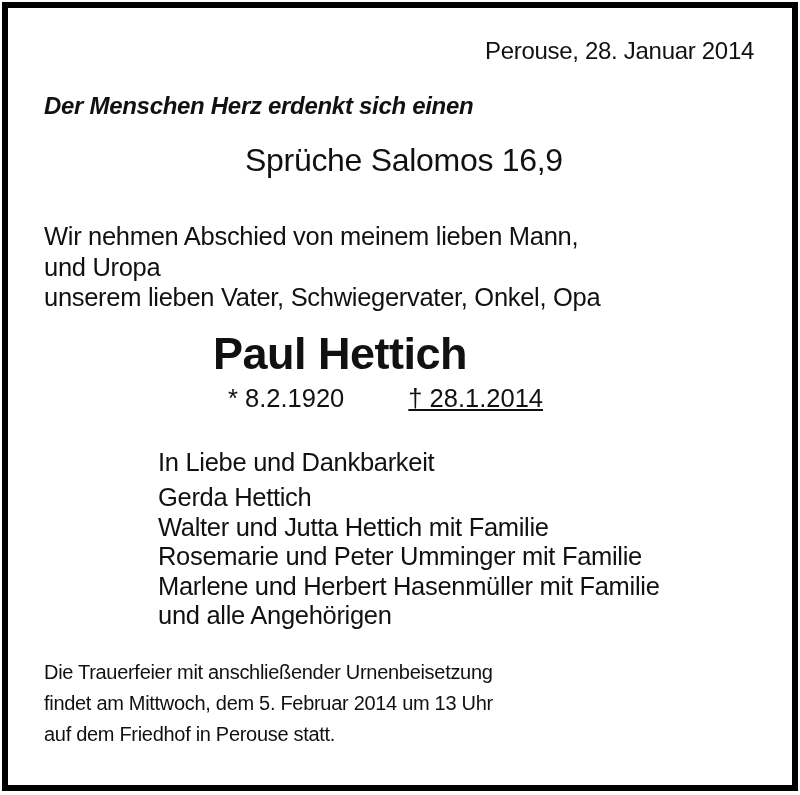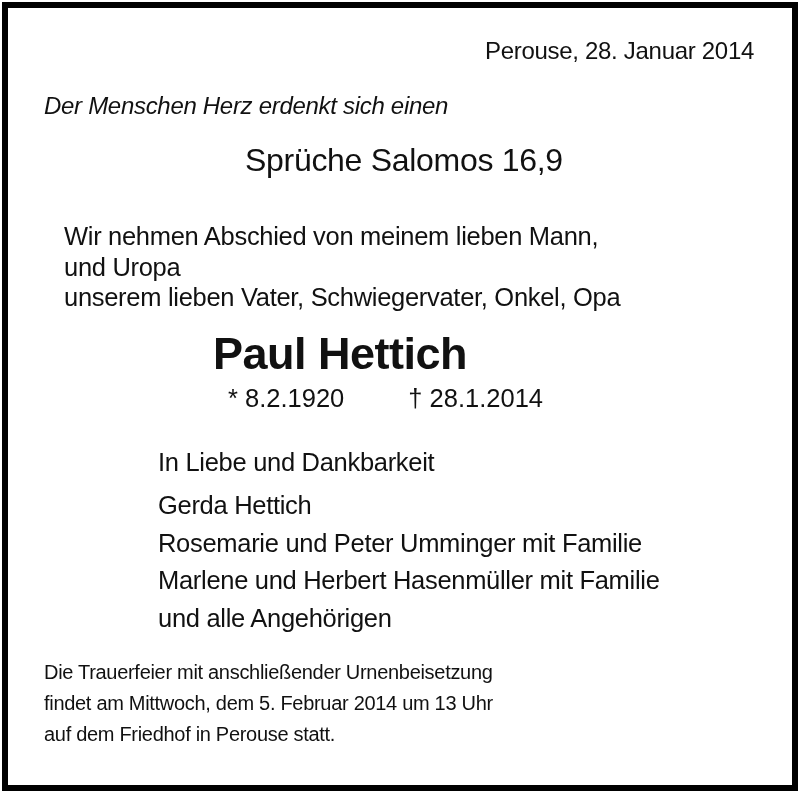--- a/index.html
+++ b/index.html
@@ -34,72 +34,73 @@
     }
     .place-date {
       right: 46px;
       top: 37px;
       text-align: left;
     }
     .motto {
       left: 44px;
       top: 92px;
       font-style: italic;
+      font-weight: bold;
     }
     .motto div { height: 27px; }
     .motto-source {
       position: absolute;
       left: 245px;
       top: 147px;
       font-size: 32px;
       line-height: 27px;
       white-space: nowrap;
       letter-spacing: -0.3px;
     }
     .intro {
       left: 44px;
       top: 221px;
       font-size: 25.5px;
       line-height: 30.5px;
     }
-    .intro div { height: 30.5px; margin-left: 20px; }
+    .intro div { height: 30.5px; }
     .name {
       position: absolute;
       left: 0;
       width: 680px;
       top: 328px;
       text-align: center;
       font-weight: bold;
       font-size: 45px;
       line-height: 52px;
       letter-spacing: -0.5px;
     }
     .dates {
       position: absolute;
       left: 228px;
       top: 383px;
       font-size: 25.5px;
       line-height: 30px;
       white-space: nowrap;
     }
     .dates .birth { display: inline-block; }
-    .dates .death { display: inline-block; margin-left: 64px; }
+    .dates .death { display: inline-block; margin-left: 64px; text-decoration: underline; }
     .closing {
       left: 158px;
       top: 447px;
       font-size: 25.5px;
       line-height: 30px;
     }
     .mourners {
       left: 158px;
       top: 483px;
       font-size: 25.5px;
       line-height: 29.5px;
     }
-    .mourners div { height: 29.5px; margin-top: 8px; }
+    .mourners div { height: 29.5px; }
     .funeral {
       left: 44px;
       top: 657px;
       font-size: 20px;
       line-height: 31px;
     }
     .funeral div { height: 31px; }
   </style>
 </head>
 <body>
@@ -123,20 +124,21 @@
 <div class="name">Paul Hettich</div>
 
 <div class="dates">
   <span class="birth">* 8.2.1920</span><span class="death">† 28.1.2014</span>
 </div>
 
 <div class="line closing">In Liebe und Dankbarkeit</div>
 
 <div class="line mourners">
   <div>Gerda Hettich</div>
+  <div>Walter und Jutta Hettich mit Familie</div>
   <div>Rosemarie und Peter Umminger mit Familie</div>
   <div>Marlene und Herbert Hasenmüller mit Familie</div>
   <div>und alle Angehörigen</div>
 </div>
 
 <div class="line funeral">
   <div>Die Trauerfeier mit anschließender Urnenbeisetzung</div>
   <div>findet am Mittwoch, dem 5. Februar 2014 um 13 Uhr</div>
   <div>auf dem Friedhof in Perouse statt.</div>
 </div>

